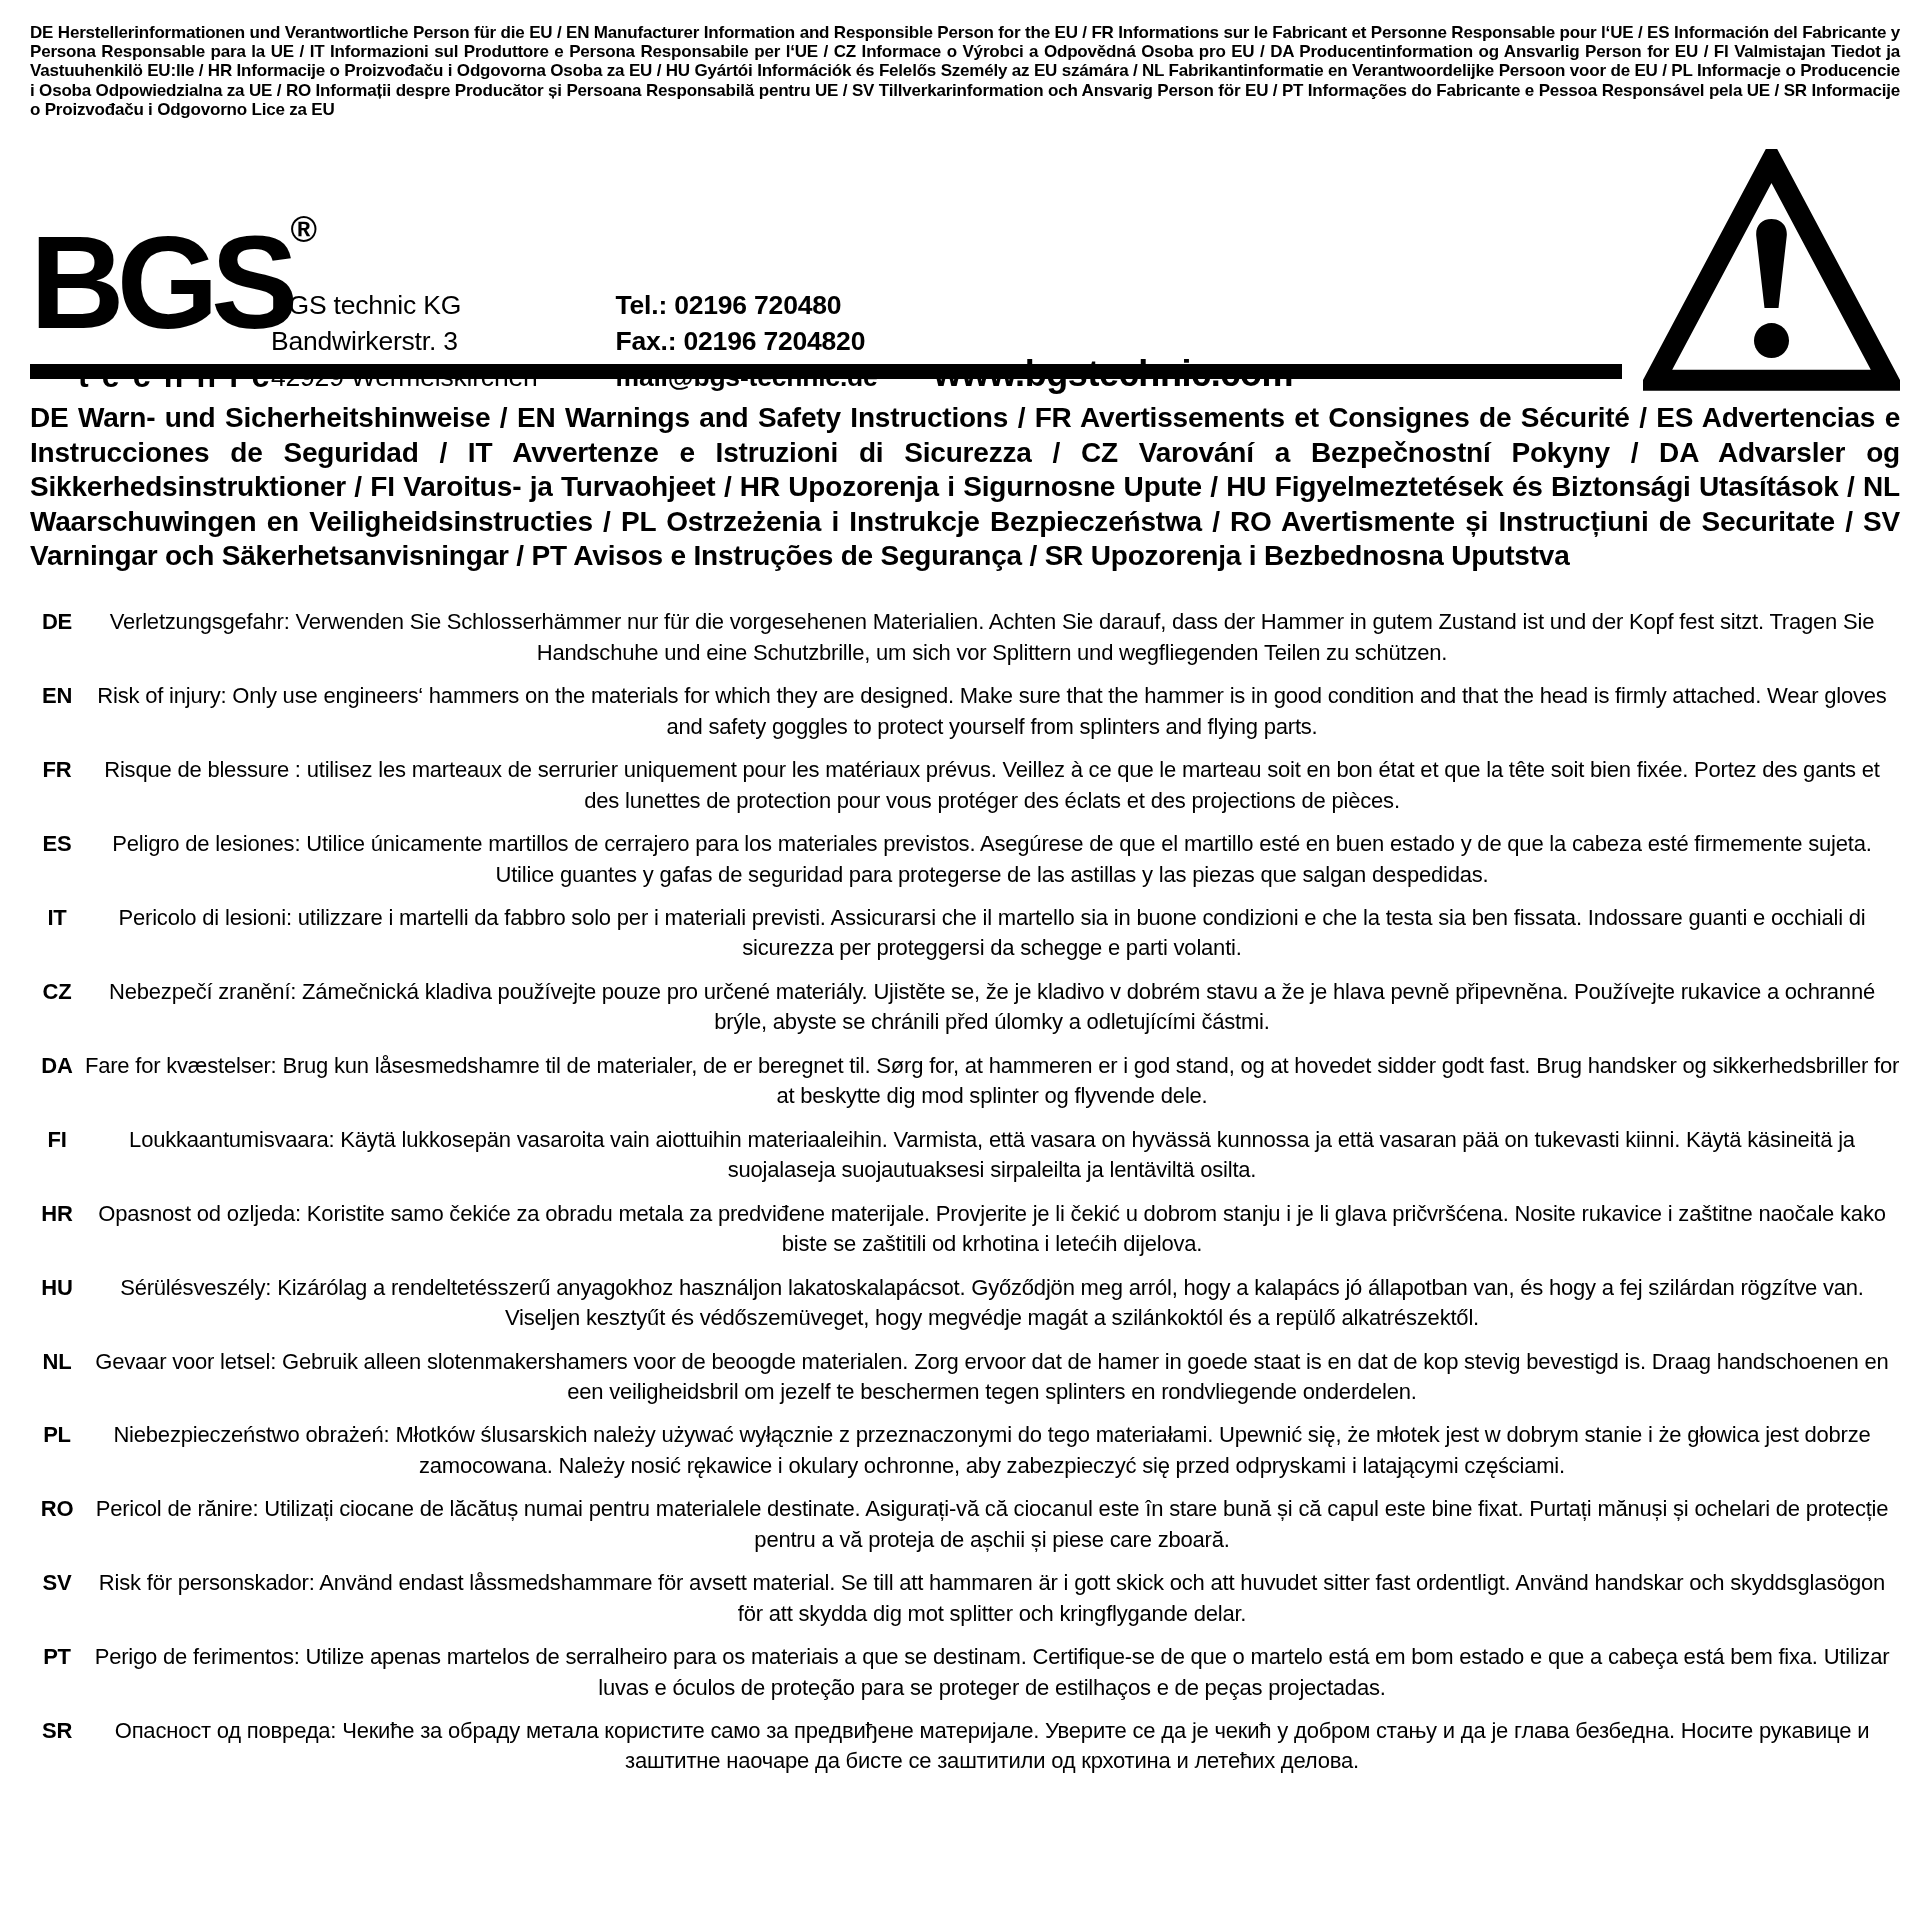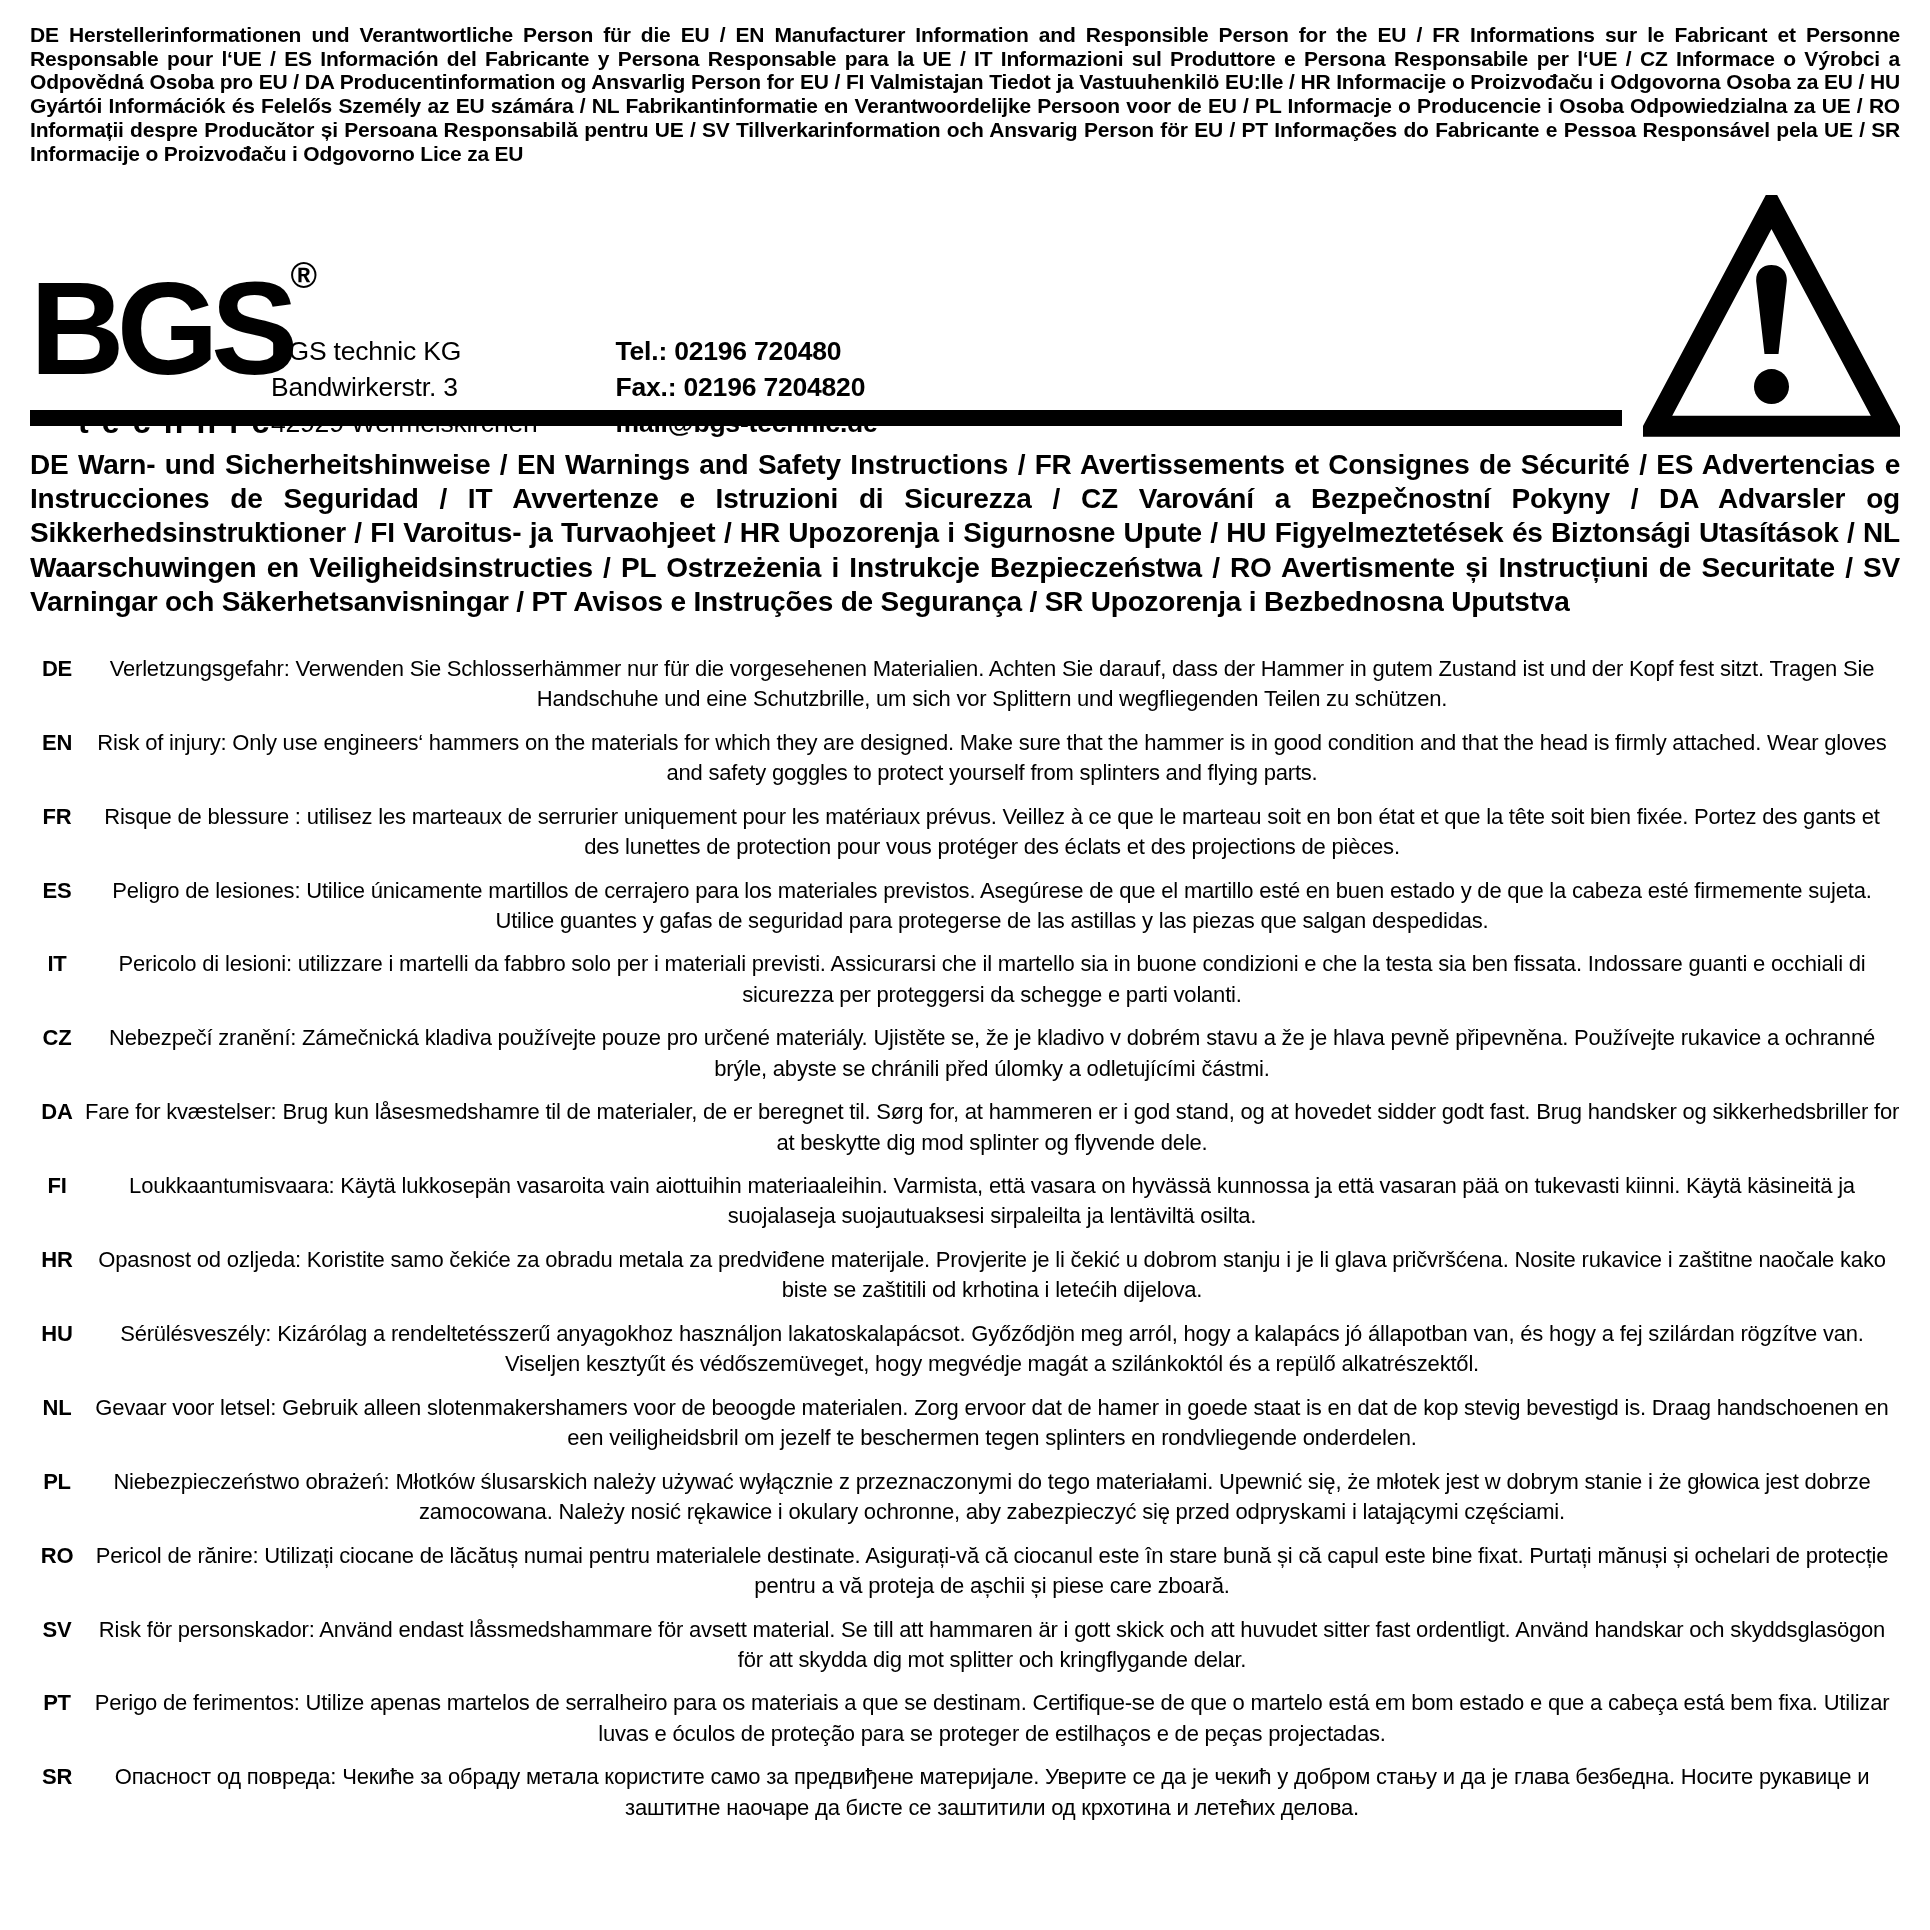--- a/index.html
+++ b/index.html
@@ -13,21 +13,21 @@
     position: relative;
     width: 1930px;
     height: 1930px;
     box-sizing: border-box;
     padding: 23px 30px 0 30px;
     background: #ffffff;
     overflow: hidden;
   }
   
   .mfr-info {
-    font-size: 21px;
+    font-size: 17px;
     line-height: 1.13;
     font-weight: bold;
     text-align: justify;
     letter-spacing: -0.2px;
   }
   
   .brand-row {
     display: flex;
     align-items: flex-end;
     margin-top: 18.7px;
@@ -134,20 +134,21 @@
       <div>Bandwirkerstr. 3</div>
       <div>42929 Wermelskirchen</div>
     </div>
 
     <div class="contact-block">
       <div>Tel.: 02196 720480</div>
       <div>Fax.: 02196 7204820</div>
       <div>mail@bgs-technic.de</div>
     </div>
 
+    <div class="website">www.bgstechnic.com</div>
 
     <div class="warning-triangle">
       <svg width="257" height="243" viewBox="0 0 110 104" aria-hidden="true">
         <path d="M55 5 L105 99 L5 99 Z" fill="#ffffff" stroke="#000000" stroke-width="9" stroke-linejoin="miter"></path>
         <path d="M55 30 C50.5 30 48 33.2 48.5 37.5 L52 68 L58 68 L61.5 37.5 C62 33.2 59.5 30 55 30 Z" fill="#000000"></path>
         <circle cx="55" cy="82" r="7.5" fill="#000000"></circle>
       </svg>
     </div>
 
   </div>

